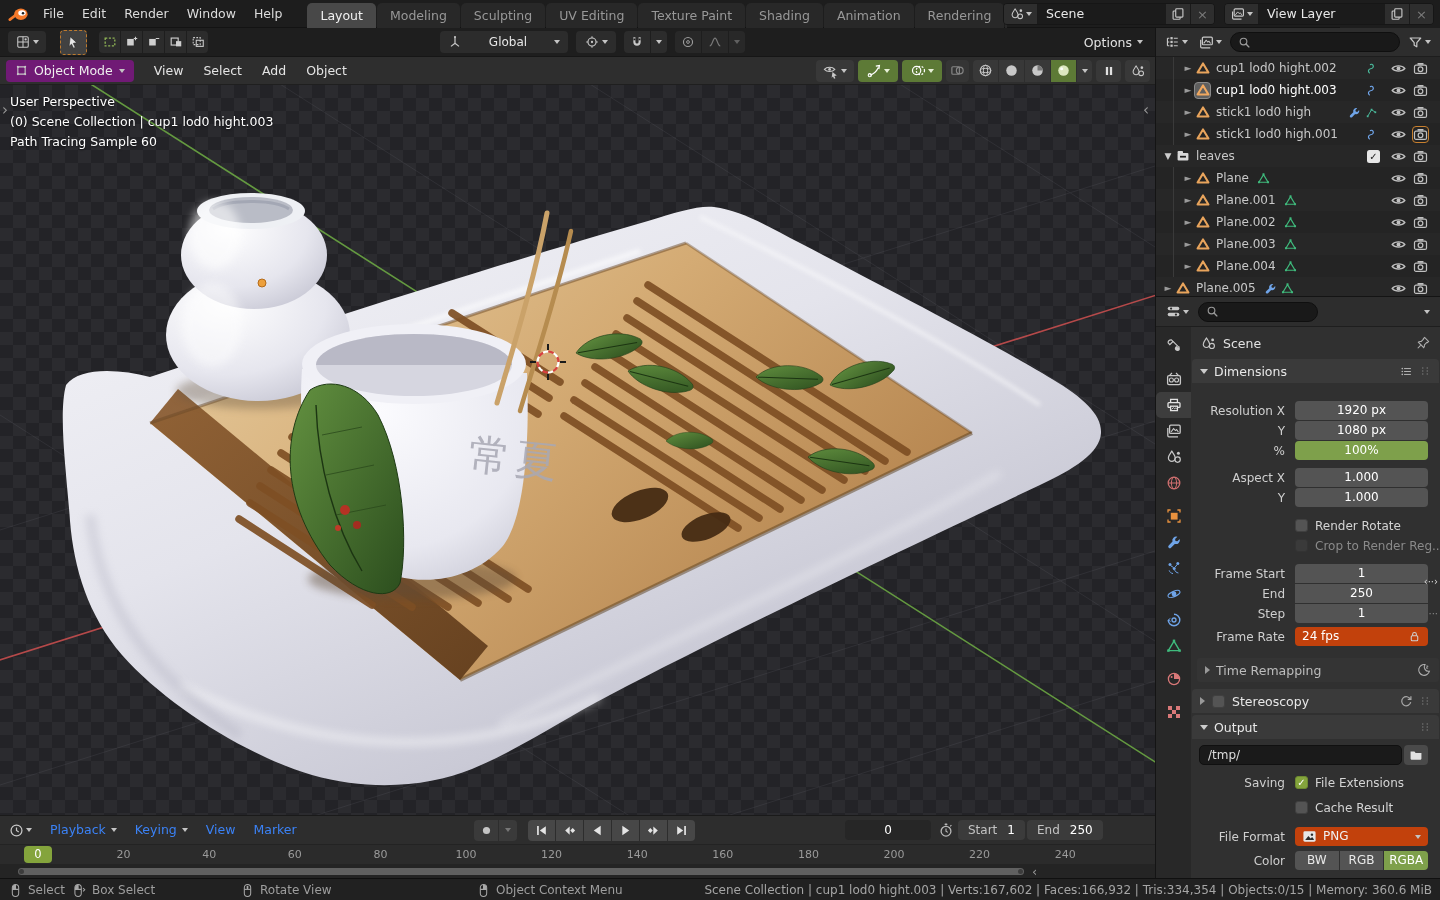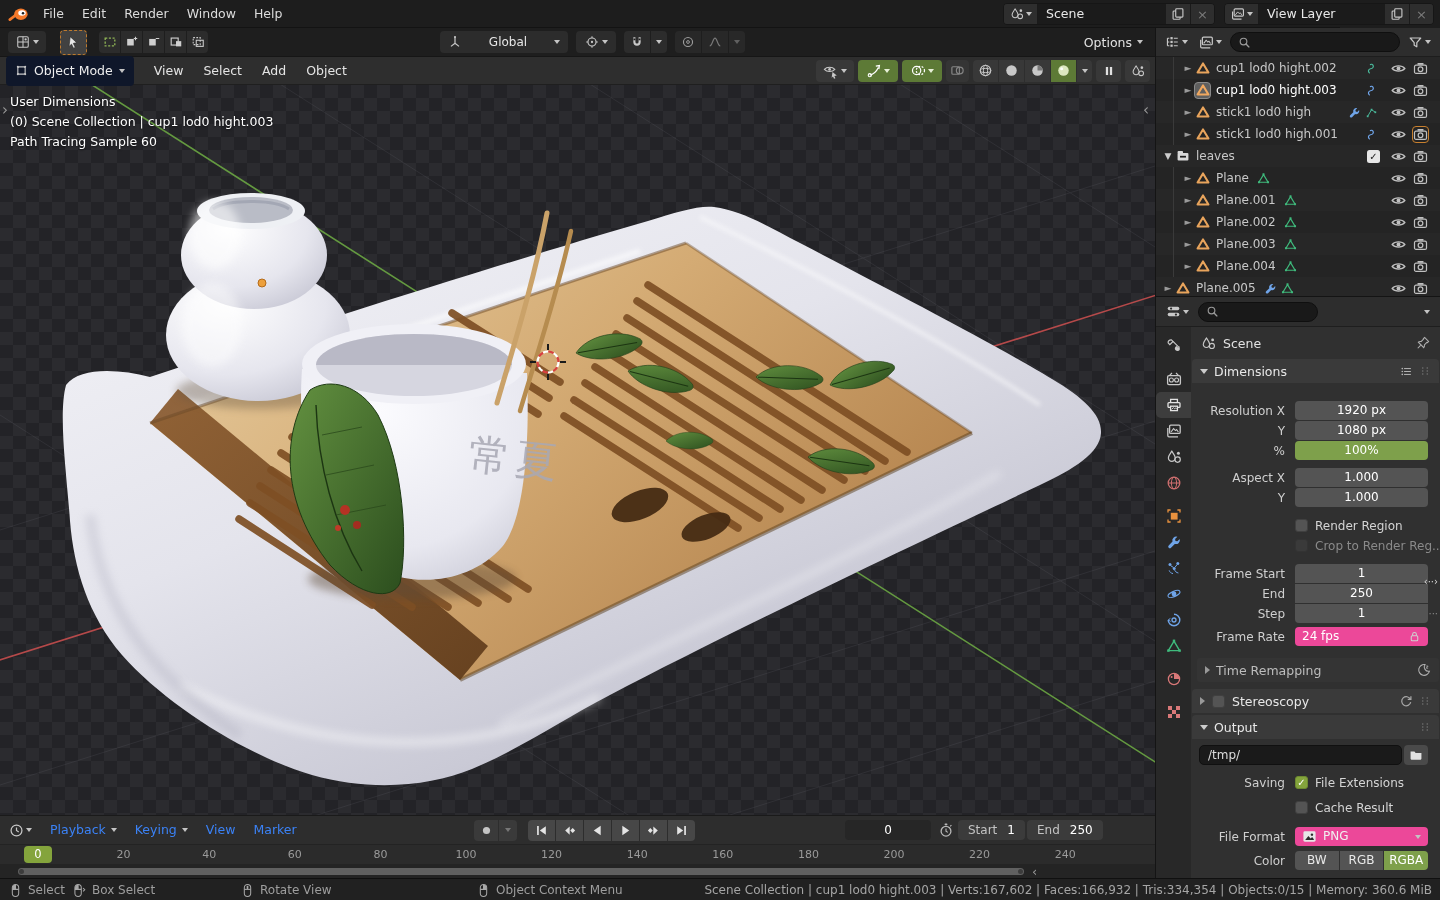--- a/index.html
+++ b/index.html
@@ -25,21 +25,21 @@
 #toolheader{position:absolute;left:0;top:28px;width:1155px;height:29px;background:#1e1e1e;border-bottom:1px solid #161616;display:flex;align-items:center;z-index:20}
 .thbtn{height:22px;background:#2c2c2c;border-radius:4px;display:flex;align-items:center;justify-content:center;gap:3px;padding:0 5px}
 #active-tool{width:27px;height:25px;background:#414141;border:1px dashed #bd7a2e;border-radius:4px;display:flex;align-items:center;justify-content:center;margin-left:14px}
 #selmode{display:flex;gap:1px;margin-left:12px;border-radius:4px;overflow:hidden}
 #selmode .thbtn{border-radius:0;width:21px;padding:0}
 #orient-cluster{position:absolute;left:440px;display:flex;align-items:flex-end;gap:8px}
 #orient-btn{width:128px;justify-content:space-between;padding:0 8px}
 #options-btn{position:absolute;right:12px;display:flex;align-items:center;gap:5px;color:#e2e2e2;font-size:12.5px}
 
 #vpheader{position:absolute;left:0;top:57px;width:1155px;height:28px;background:#2e2e2e;border-bottom:1px solid #1f1f1f;display:flex;align-items:center;z-index:20}
-#mode-btn{height:30px;margin-left:6px;background:#0f172a;border-radius:4px;display:flex;align-items:center;gap:6px;padding:0 9px;color:#eee;font-size:12.5px}
+#mode-btn{height:22px;margin-left:6px;background:#701a75;border-radius:4px;display:flex;align-items:center;gap:6px;padding:0 9px;color:#eee;font-size:12.5px}
 #vpmenus{display:flex;margin-left:10px}
 #vpmenus .menu-item{font-size:12.5px;padding:0 10px;color:#e4e4e4}
 #vpright{position:absolute;right:5px;display:flex;align-items:center;gap:4px}
 .vbtn{height:22px;background:#383838;border-radius:4px;display:flex;align-items:center;justify-content:center;gap:2px;padding:0 4px}
 .vbtn.on{background:#5d7a36}
 .vgroup{display:flex;gap:1px;border-radius:4px;overflow:hidden}
 .vgroup .vbtn{border-radius:0}
 
 #viewport{position:absolute;left:0;top:85px;width:1155px;height:730px;overflow:hidden;background-color:#232327;background-image:linear-gradient(45deg,#2b2b2f 25%,transparent 25%,transparent 75%,#2b2b2f 75%),linear-gradient(45deg,#2b2b2f 25%,transparent 25%,transparent 75%,#2b2b2f 75%);background-position:0 0,13px 13px;background-size:26px 26px}
 #vp-overlay{position:absolute;left:10px;top:7px;color:#fff;font-size:12.5px;line-height:20px;text-shadow:0 1px 2px rgba(0,0,0,.6);z-index:5}
@@ -78,21 +78,21 @@
 .panelhead .ptitle{color:#e8e8e8;font-size:12.5px}
 .panelhead .ptitle.dim{color:#bdbdbd}
 .phright{margin-left:auto;display:flex;align-items:center;gap:6px}
 .tri-d{width:0;height:0;border-left:4px solid transparent;border-right:4px solid transparent;border-top:5px solid #ccc}
 .tri-r{width:0;height:0;border-top:4px solid transparent;border-bottom:4px solid transparent;border-left:5px solid #999}
 .prow{display:flex;align-items:center;height:19px;margin:3px 12px 0 0;position:relative}
 .prow.tight{margin-top:1px}
 .plabel{width:104px;text-align:right;padding-right:10px;color:#cfcfcf;font-size:12px;flex:0 0 104px;white-space:nowrap}
 .pfield{flex:1;height:19px;background:#545454;border-radius:4px;color:#fff;text-align:center;line-height:19px;font-size:12px}
 .pfield.green{background:#7ea04b}
-.pfield.dd{display:flex;align-items:center;background:#ec4899;text-align:left;padding:0 7px;gap:6px}
+.pfield.dd{display:flex;align-items:center;background:#c2410c;text-align:left;padding:0 7px;gap:6px}
 .cbrow{display:flex;align-items:center;gap:7px;flex:1}
 .cb{width:13px;height:13px;border-radius:3px;background:#545454;border:1px solid #404040;color:#fff;font-size:10px;line-height:12px;text-align:center;flex:0 0 13px}
 .cb.checked{background:#84a43c;border-color:#6d8a30}
 .cb.disabled{background:#3a3a3a;border-color:#333}
 .cblabel{color:#d4d4d4;font-size:12px;white-space:nowrap}
 .cblabel.dim{color:#8a8a8a}
 .decor{position:absolute;right:-10px;color:#dadada;font-size:10px;letter-spacing:0}
 .pathfield{flex:1;height:20px;background:#1a1a1a;border:1px solid #101010;border-radius:5px;color:#dcdcdc;padding:0 8px;line-height:18px;font-size:12px}
 .minibtn{width:24px;height:20px;background:#4a4a4a;border-radius:4px;display:flex;align-items:center;justify-content:center;margin-left:2px}
 .segwrap{flex:1;display:flex;gap:1px;border-radius:4px;overflow:hidden}
@@ -140,20 +140,31 @@
           <ellipse cx="11.2" cy="7.2" rx="3" ry="2.2" fill="#fff"></ellipse>
           <circle cx="12" cy="7.4" r="1" fill="#1d1d1d"></circle>
         </svg>
       </span>
     <div id="topbar-menus" style="display: flex;">
         <div class="menu-item">File</div>
         <div class="menu-item">Edit</div>
         <div class="menu-item">Render</div>
         <div class="menu-item">Window</div>
         <div class="menu-item">Help</div>
+      </div>
+    <div id="workspaces">
+        <div class="wtab active">Layout</div>
+        <div class="wtab">Modeling</div>
+        <div class="wtab">Sculpting</div>
+        <div class="wtab">UV Editing</div>
+        <div class="wtab">Texture Paint</div>
+        <div class="wtab">Shading</div>
+        <div class="wtab">Animation</div>
+        <div class="wtab">Rendering</div>
+        <div class="wtab">Compositing</div>
       </div>
     <div class="idwidget" style="left:1003px;width:212px">
       <span class="icbtn">
           <span>
             <svg width="14" height="14" viewBox="0 0 16 16">
               <path d="M5.8 2.2 C7.6 4.8 9.2 6.8 9.2 8.9 A3.4 3.4 0 1 1 2.4 8.9 C2.4 6.8 4 4.8 5.8 2.2 Z" fill="none" stroke="#c8c8c8" stroke-width="1.2"></path>
               <circle cx="11.6" cy="10.6" r="2.7" fill="none" stroke="#c8c8c8" stroke-width="1.2"></circle>
               <circle cx="12.4" cy="4.2" r="1.5" fill="#c8c8c8"></circle>
             </svg>
           </span>
@@ -424,21 +435,21 @@
               <circle cx="11.6" cy="10.6" r="2.7" fill="none" stroke="#c8c8c8" stroke-width="1.2"></circle>
               <circle cx="12.4" cy="4.2" r="1.5" fill="#c8c8c8"></circle>
             </svg>
           </span>
         </div>
     </div>
   </div>
 
   <div id="viewport">
     <div id="vp-overlay">
-      <div>User Dimensions</div>
+      <div>User Perspective</div>
       <div>(0) Scene Collection | cup1 lod0 hight.003</div>
       <div>Path Tracing Sample 60</div>
     </div>
     <span class="edge-arrow" style="left:2px;top:18px">›</span>
     <span class="edge-arrow" style="right:6px;top:18px">‹</span>
 
     <svg width="1155" height="730" viewBox="0 0 1155 730">
       <defs>
         <linearGradient id="ceramic" x1="0" y1="0" x2="0.75" y2="1">
           <stop offset="0" stop-color="#f4f4f8"></stop>
@@ -1226,21 +1237,21 @@
           <span class="pfield">1.000</span>
         </div>
         <div class="prow tight">
           <span class="plabel">Y</span>
           <span class="pfield">1.000</span>
         </div>
         <div class="prow" style="margin-top:9px">
           <span class="plabel"></span>
           <span class="cbrow">
               <span class="cb"></span>
-              <span class="cblabel">Render Region</span>
+              <span class="cblabel">Render Rotate</span>
             </span>
         </div>
         <div class="prow tight">
           <span class="plabel"></span>
           <span class="cbrow">
               <span class="cb disabled"></span>
               <span class="cblabel dim">Crop to Render Reg...</span>
             </span>
         </div>
         <div class="prow" style="margin-top:9px">

